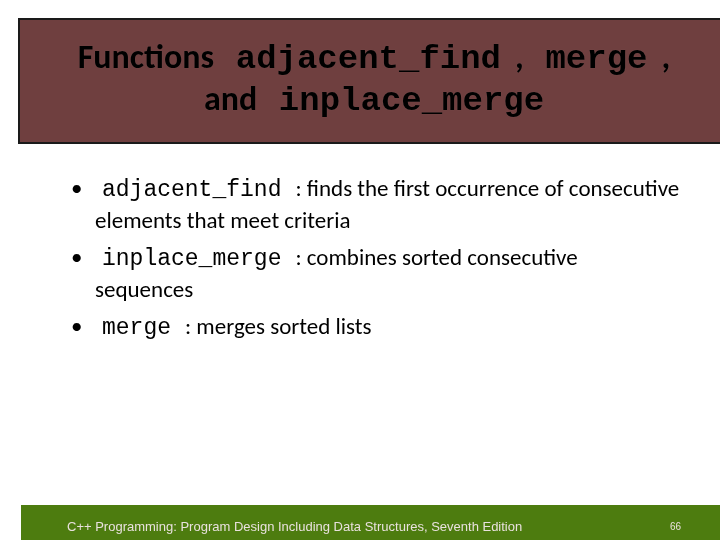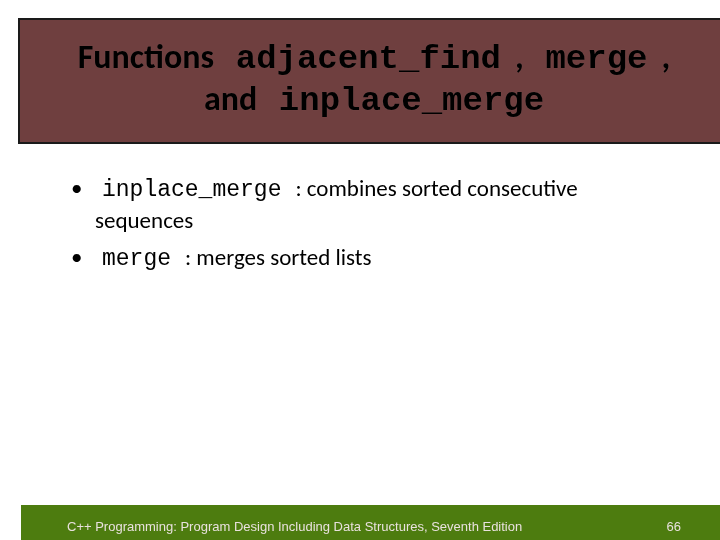--- a/index.html
+++ b/index.html
@@ -60,37 +60,40 @@
     justify-content: space-between;
     padding: 0 39px;
   }
   .footer-text {
     color: #e9e1de;
     font-size: 13px;
     font-family: Arial, sans-serif;
   }
   .page-num {
     color: #e9e1de;
-    font-size: 13px;
+    font-size: 10px;
     font-family: Arial, sans-serif;
   }
 </style>
 </head>
 <body>
 
 <div class="header">
   <div class="header-text">
     <span>Functions </span><span class="mono">adjacent_find</span><span>, </span><span class="mono">merge</span><span>,</span><br>
     <span>and </span><span class="mono">inplace_merge</span>
   </div>
 </div>
 
 <div class="content">
   <ul class="bullets">
     <li>
+      <span class="mono">adjacent_find</span><span>: finds the first occurrence of consecutive elements that meet criteria</span>
+    </li>
+    <li>
       <span class="mono">inplace_merge</span><span>: combines sorted consecutive sequences</span>
     </li>
     <li>
       <span class="mono">merge</span><span>: merges sorted lists</span>
     </li>
   </ul>
 </div>
 
 <div class="footer">
   <span class="footer-text">C++ Programming: Program Design Including Data Structures, Seventh Edition</span>

